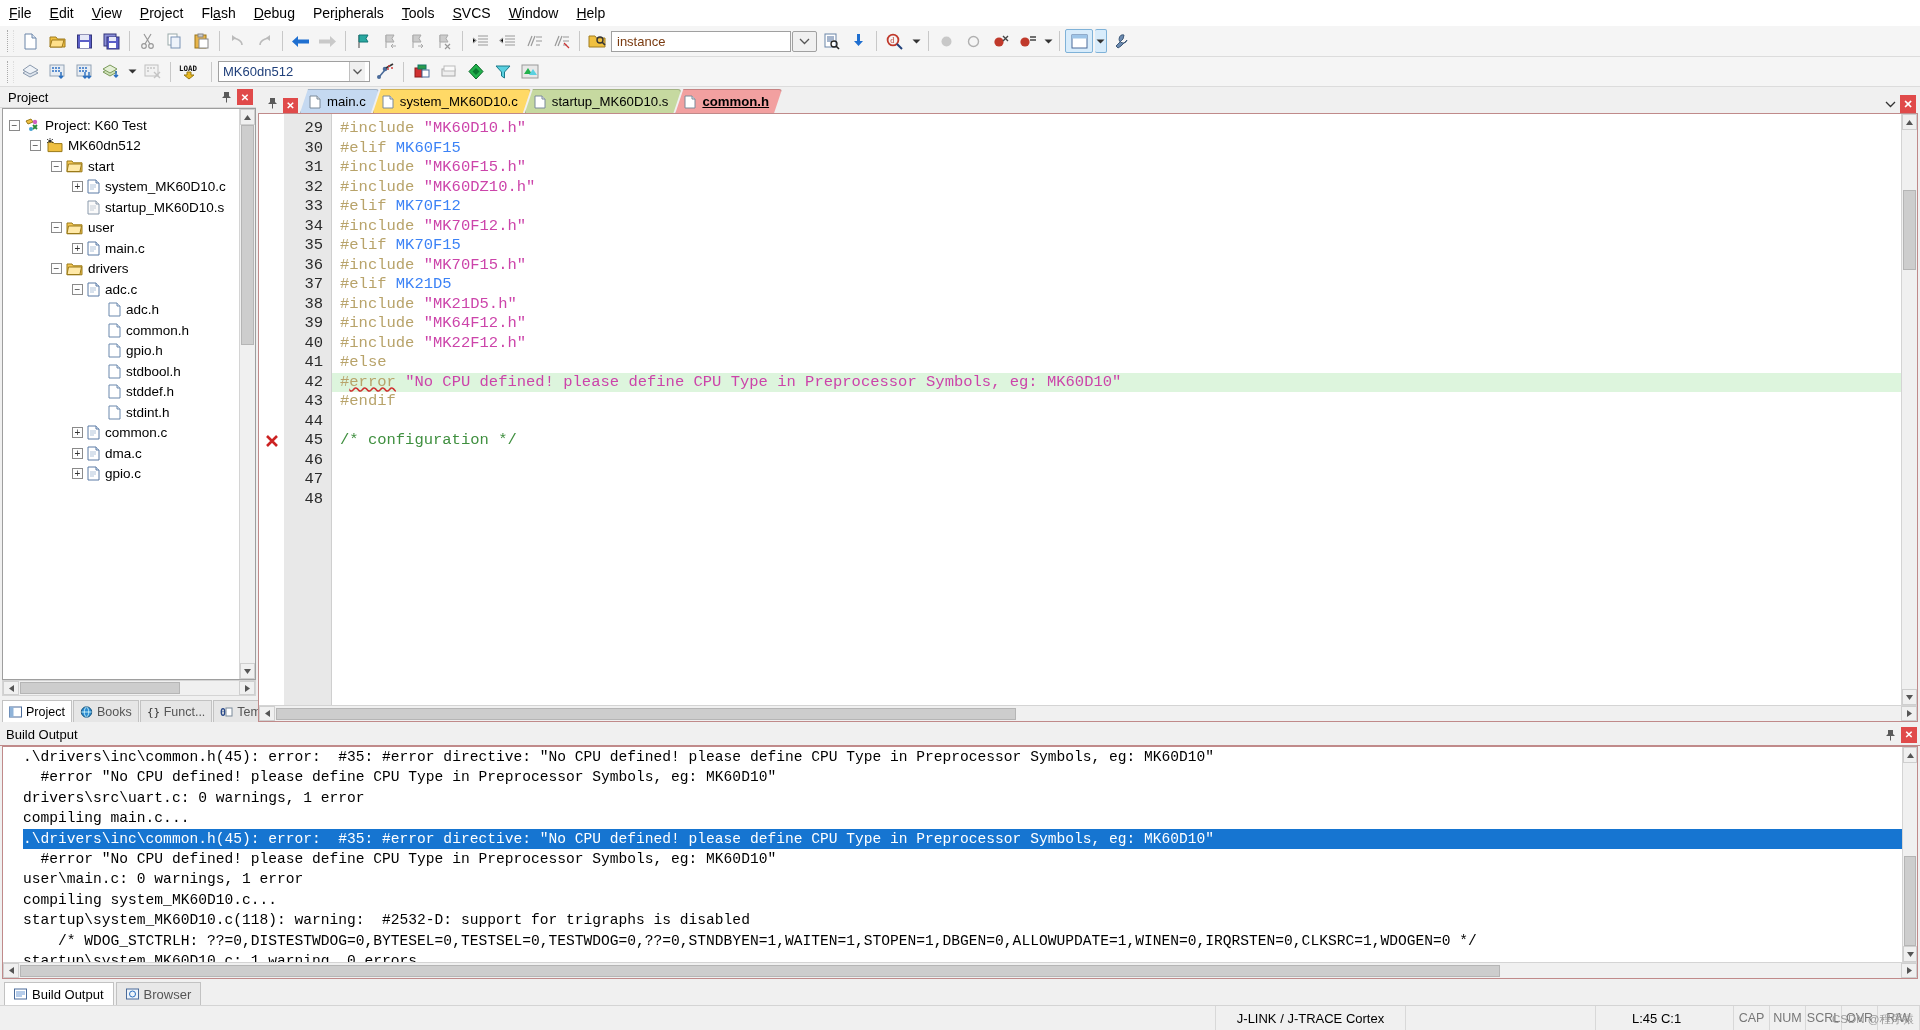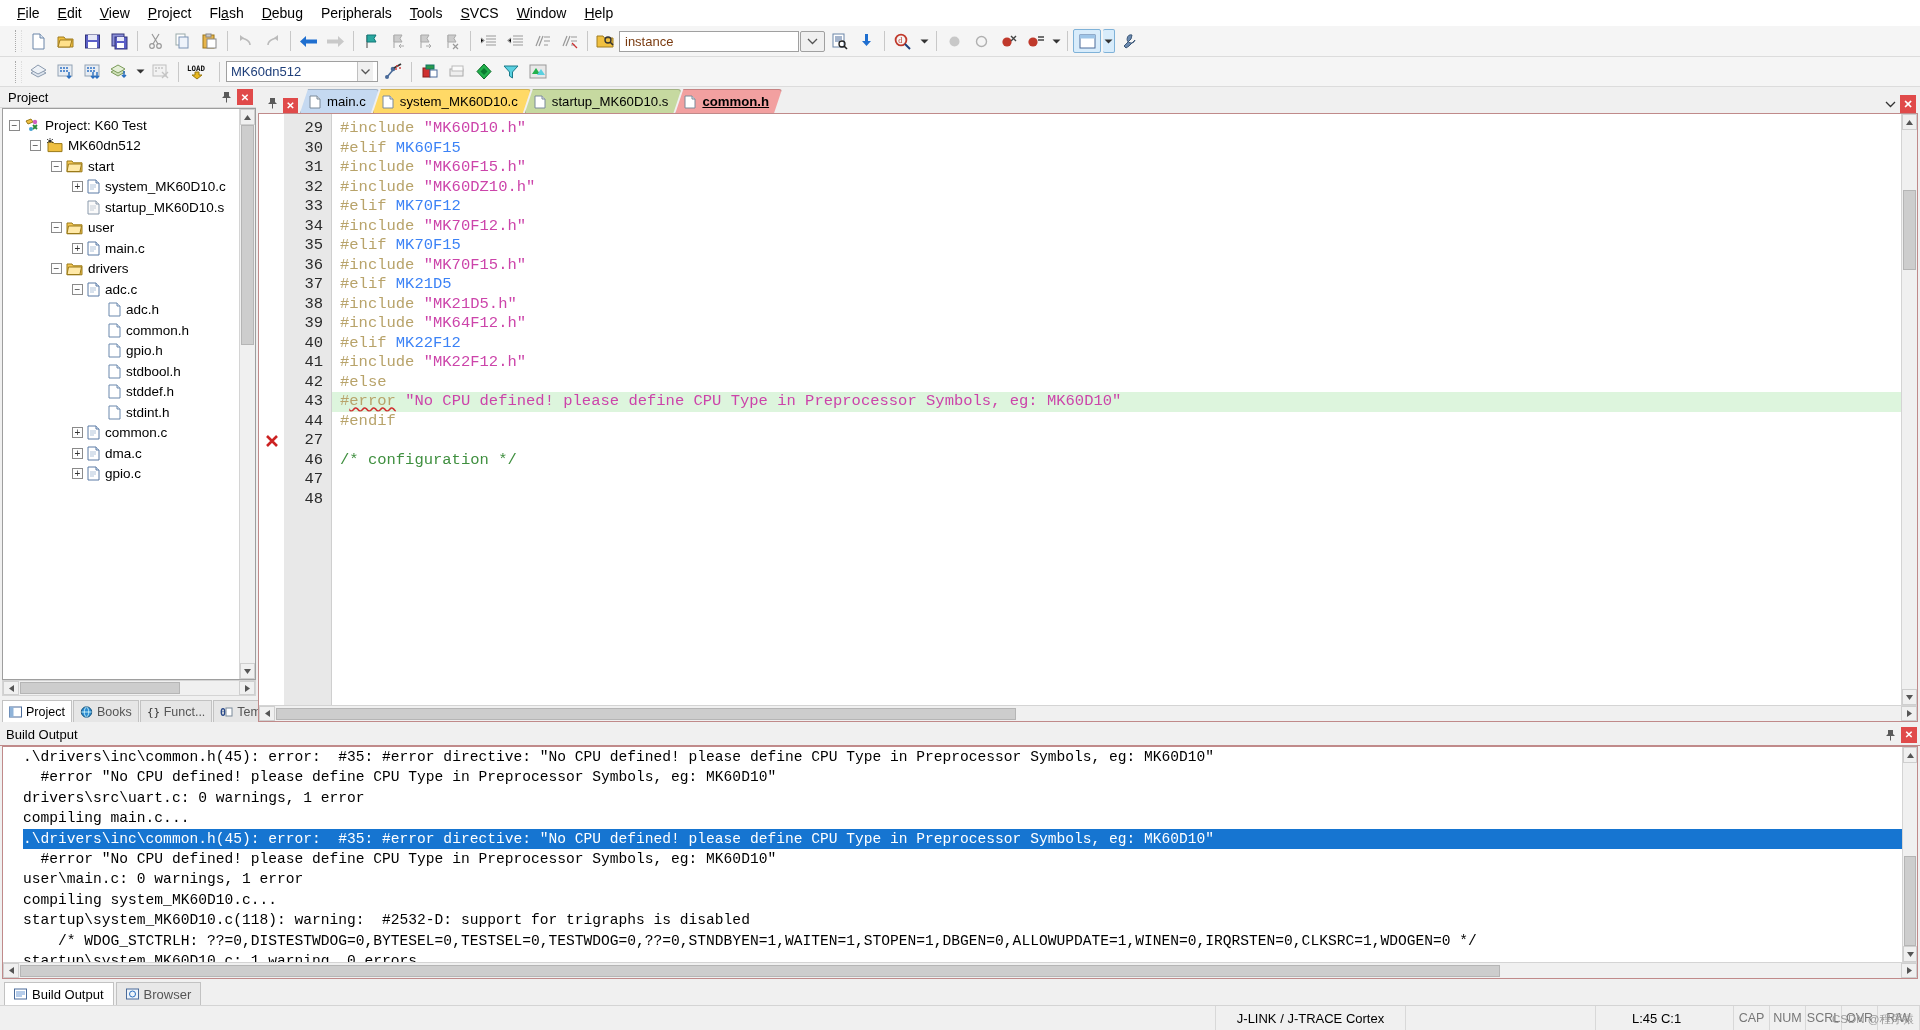--- a/index.html
+++ b/index.html
@@ -61,40 +61,40 @@
     color: #ffffff;
   }
   .win-btn svg { display:block; }
 
   
   .menubar {
     height: 26px;
     background: #ffffff;
     display: flex;
     align-items: center;
-    padding-left: 8px;
+    padding-left: 0;
     flex: 0 0 26px;
     border-bottom: 1px solid #ffffff;
   }
   .menu-item {
     font-size: 14px;
     color: #000000;
     padding: 3px 9px;
     white-space: nowrap;
     cursor: default;
   }
   .menu-item u { text-decoration: underline; }
 
   
   .toolbar {
     background: #f5f5f5;
     display: flex;
     align-items: center;
     border-bottom: 1px solid #dcdcdc;
-    padding-left: 12px;
+    padding-left: 4px;
   }
   .toolbar.row1 { height: 31px; flex: 0 0 31px; }
   .toolbar.row2 { height: 30px; flex: 0 0 30px; }
   .tb-grip {
     width: 7px; height: 22px;
     border-left: 1px dotted #aaa;
     border-right: 1px dotted #ddd;
     margin: 0 3px;
     flex: 0 0 7px;
   }
@@ -1272,38 +1272,37 @@
               <div class="lnum">35</div>
               <div class="lnum">36</div>
               <div class="lnum">37</div>
               <div class="lnum">38</div>
               <div class="lnum">39</div>
               <div class="lnum">40</div>
               <div class="lnum">41</div>
               <div class="lnum">42</div>
               <div class="lnum">43</div>
               <div class="lnum">44</div>
-              <div class="lnum">27</div>
+              <div class="lnum">45</div>
               <div class="lnum">46</div>
               <div class="lnum">47</div>
               <div class="lnum">48</div>
             </div>
           <div class="code-pane" id="code-pane">
               <div class="code-line"><span class="tok-pp">#include </span><span class="tok-str">"MK60D10.h"</span></div>
               <div class="code-line"><span class="tok-pp">#elif </span><span class="tok-id">MK60F15</span></div>
               <div class="code-line"><span class="tok-pp">#include </span><span class="tok-str">"MK60F15.h"</span></div>
               <div class="code-line"><span class="tok-pp">#include </span><span class="tok-str">"MK60DZ10.h"</span></div>
               <div class="code-line"><span class="tok-pp">#elif </span><span class="tok-id">MK70F12</span></div>
               <div class="code-line"><span class="tok-pp">#include </span><span class="tok-str">"MK70F12.h"</span></div>
               <div class="code-line"><span class="tok-pp">#elif </span><span class="tok-id">MK70F15</span></div>
               <div class="code-line"><span class="tok-pp">#include </span><span class="tok-str">"MK70F15.h"</span></div>
               <div class="code-line"><span class="tok-pp">#elif </span><span class="tok-id">MK21D5</span></div>
               <div class="code-line"><span class="tok-pp">#include </span><span class="tok-str">"MK21D5.h"</span></div>
               <div class="code-line"><span class="tok-pp">#include </span><span class="tok-str">"MK64F12.h"</span></div>
-              <div class="code-line"><span class="tok-pp">#elif </span><span class="tok-id">MK22F12</span></div>
               <div class="code-line"><span class="tok-pp">#include </span><span class="tok-str">"MK22F12.h"</span></div>
               <div class="code-line"><span class="tok-pp">#else</span></div>
               <div class="code-line line-hl"><span class="tok-pp">#</span><span class="err-word">error</span><span class="tok-pp"> </span><span class="tok-str">"No CPU defined! please define CPU Type in Preprocessor Symbols, eg: MK60D10"</span></div>
               <div class="code-line"><span class="tok-pp">#endif</span></div>
               <div class="code-line"><span class="tok-pp"></span></div>
               <div class="code-line"><span class="tok-cmt">/* configuration */</span></div>
             </div>
           <div class="ed-vscroll">
             <div class="scroll-arrow">
               <svg width="7" height="5" viewBox="0 0 7 5">

